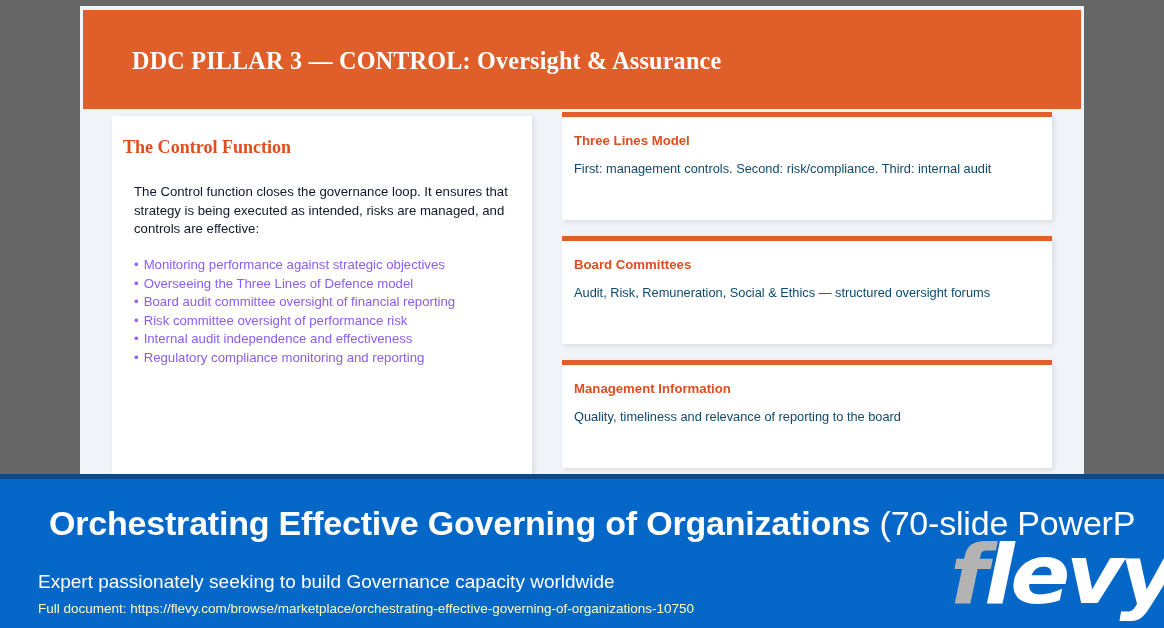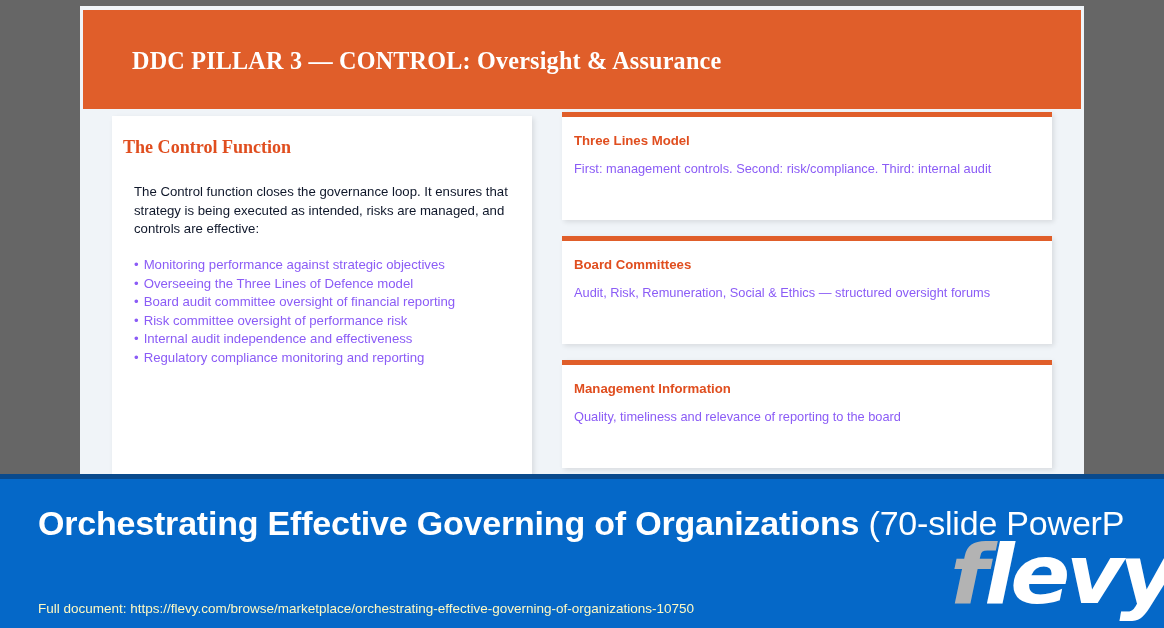--- a/index.html
+++ b/index.html
@@ -127,21 +127,21 @@
   }
   .info-card .card-title {
     font-size: 13.2px;
     font-weight: bold;
     color: #e04e1f;
     padding: 21px 0 0 12px;
     white-space: nowrap;
   }
   .info-card .card-body {
     font-size: 12.8px;
-    color: #8b5cf6;
+    color: #0c4a6e;
     padding: 12px 14px 0 12px;
     line-height: 17px;
   }
   .info-card.card-full { height: 108px; }
 
   
   #promo-banner {
     position: absolute;
     left: 0;
     top: 474px;
@@ -154,21 +154,21 @@
   }
   #promo-title {
     position: absolute;
     left: 38px;
     top: 25px;
     white-space: nowrap;
     font-size: 34px;
     color: #ffffff;
     letter-spacing: -0.2px;
   }
-  #promo-title .promo-title-strong { font-weight: bold; }
+  #promo-title .promo-title-strong { font-weight: bold; margin-left: 11px; }
   #promo-title .promo-title-light  { font-weight: normal; }
   #promo-subtitle {
     position: absolute;
     left: 38px;
     top: 92px;
     font-size: 19px;
     color: #ffffff;
     white-space: nowrap;
   }
   #promo-url {
@@ -240,20 +240,21 @@
 
   </div>
 </div>
 
 <div id="promo-banner">
 
   <div id="promo-title">
     <span class="promo-title-strong">Orchestrating Effective Governing of Organizations</span><span class="promo-title-light"> (70-slide PowerP</span>
   </div>
 
+  <div id="promo-subtitle">Expert passionately  seeking to build Governance  capacity worldwide</div>
 
   <div id="promo-url">Full document: https://flevy.com/browse/marketplace/orchestrating-effective-governing-of-organizations-10750</div>
 
   <div id="flevy-logo">
     <span class="logo-f">f</span><span class="logo-levy">levy</span>
   </div>
 
 </div>
 
 </body></html>

